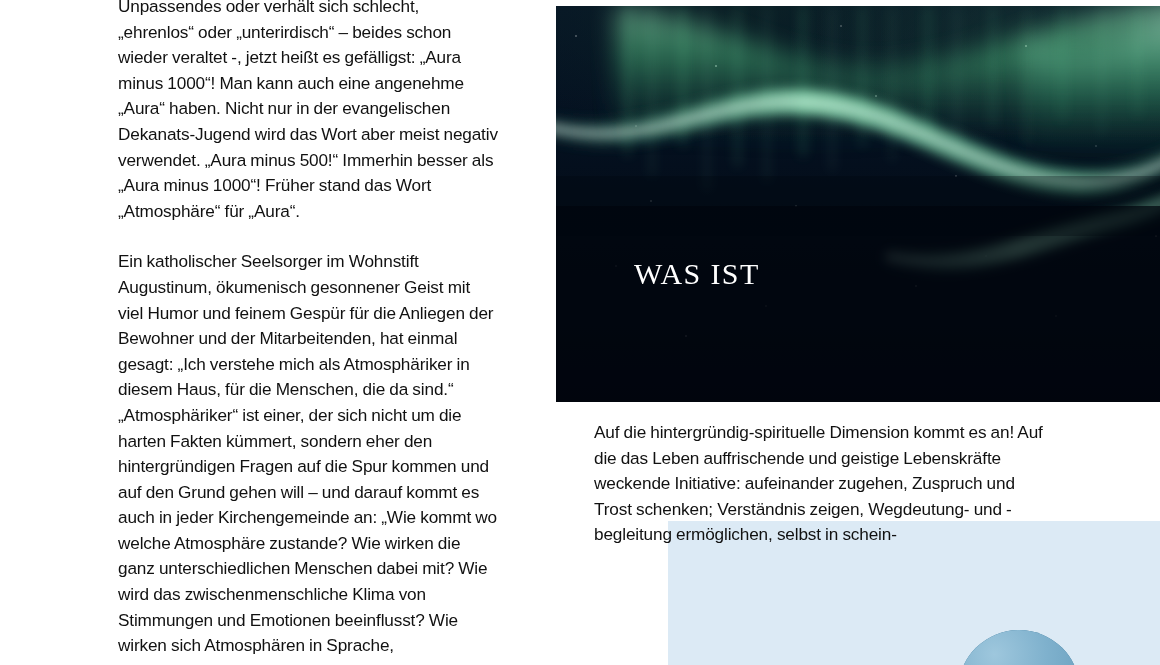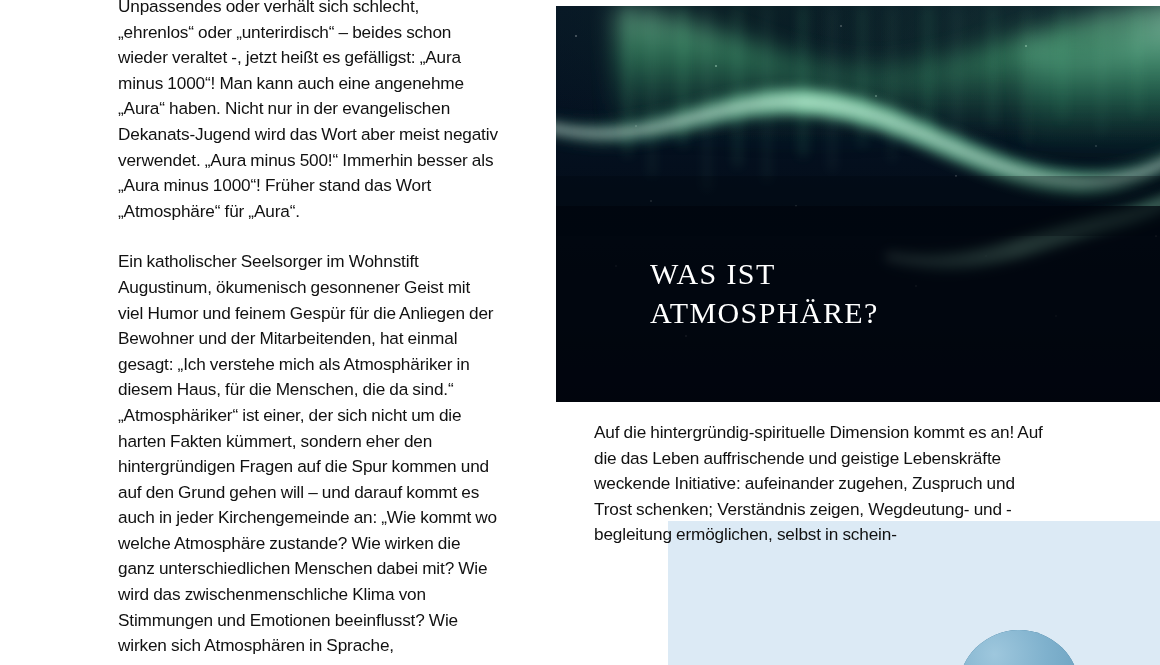--- a/index.html
+++ b/index.html
@@ -99,21 +99,21 @@
     opacity: 0.95;
   }
   .aurora-svg {
     position: absolute;
     inset: 0;
     width: 100%;
     height: 100%;
   }
   .aurora-caption {
     position: absolute;
-    left: 94px;
+    left: 78px;
     top: 248px;
     font-family: "Liberation Serif", serif;
     font-size: 30px;
     line-height: 39px;
     letter-spacing: 1.4px;
     color: #ffffff;
   }
 
   
   .blue-panel {
@@ -213,21 +213,20 @@
       <path d="M330,250 C420,268 470,236 560,214 C600,204 630,186 664,170" fill="none" stroke="#d6fbea" stroke-width="5" filter="url(#blurSm)" opacity="0.65"></path>
 
       <path d="M470,30 C520,60 560,40 610,10 L644,16 L644,180 C590,170 530,150 470,150 Z" fill="url(#gB)" filter="url(#blurMd)" opacity="0.35"></path>
 
       <rect x="0" y="200" width="644" height="196" fill="#01060e" opacity="0.72"></rect>
       <rect x="0" y="170" width="644" height="60" fill="#01060e" opacity="0.3"></rect>
     </svg>
 
     <figcaption class="aurora-caption">
       <div>WAS IST</div>
-      <div>ATMOSPHÄRE?</div>
     </figcaption>
   </figure>
 
   <div class="blue-panel"></div>
 
   <div class="photo-circle">
     <div class="photo-inner"></div>
   </div>
 
   <div class="col-left">

